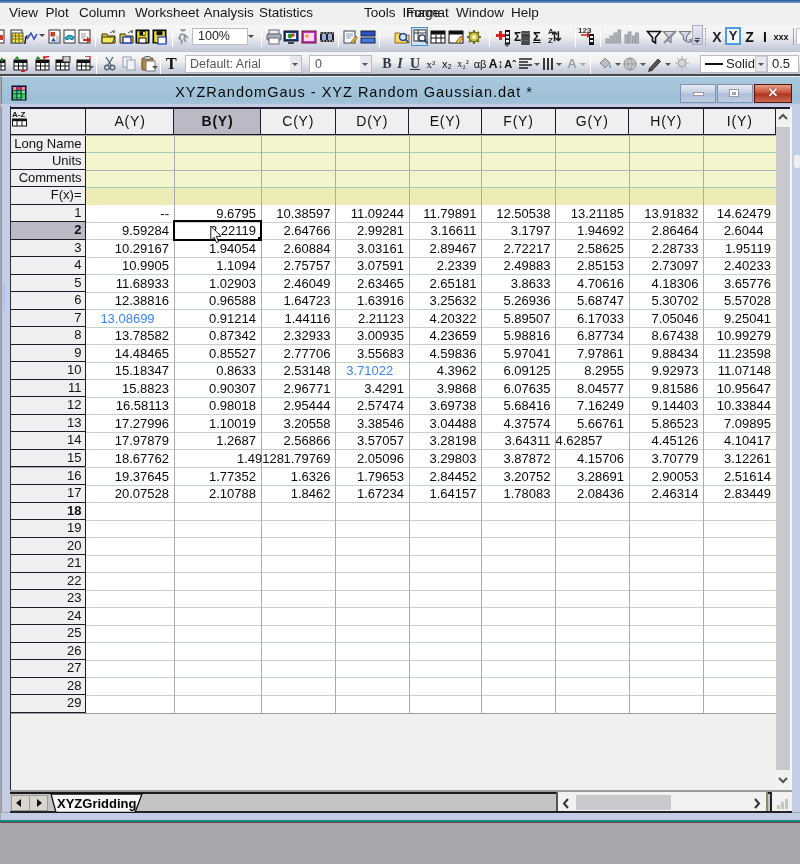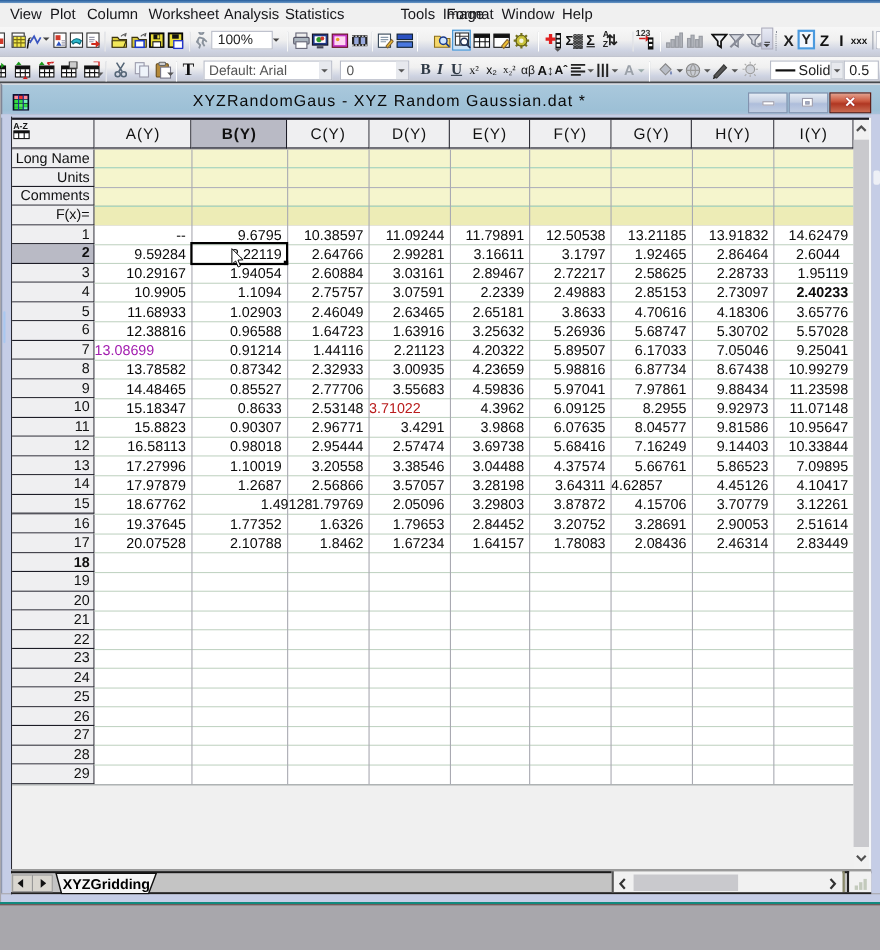--- a/index.html
+++ b/index.html
@@ -498,60 +498,60 @@
 <div style="position:absolute;left:481.5px;top:204.7px;width:69.0px;height:17.52px;line-height:17.52px;font-size:13px;color:#0a0a0a;text-align:right;">12.50538</div>
 <div style="position:absolute;left:555.5px;top:204.7px;width:68.5px;height:17.52px;line-height:17.52px;font-size:13px;color:#0a0a0a;text-align:right;">13.21185</div>
 <div style="position:absolute;left:629px;top:204.7px;width:69.5px;height:17.52px;line-height:17.52px;font-size:13px;color:#0a0a0a;text-align:right;">13.91832</div>
 <div style="position:absolute;left:703.5px;top:204.7px;width:67.5px;height:17.52px;line-height:17.52px;font-size:13px;color:#0a0a0a;text-align:right;">14.62479</div>
 <div style="position:absolute;left:86px;top:222.22px;width:83px;height:17.52px;line-height:17.52px;font-size:13px;color:#0a0a0a;text-align:right;">9.59284</div>
 <div style="position:absolute;left:174px;top:222.22px;width:82px;height:17.52px;line-height:17.52px;font-size:13px;color:#0a0a0a;text-align:right;">2.22119</div>
 <div style="position:absolute;left:261px;top:222.22px;width:69.5px;height:17.52px;line-height:17.52px;font-size:13px;color:#0a0a0a;text-align:right;">2.64766</div>
 <div style="position:absolute;left:335.5px;top:222.22px;width:68.5px;height:17.52px;line-height:17.52px;font-size:13px;color:#0a0a0a;text-align:right;">2.99281</div>
 <div style="position:absolute;left:409px;top:222.22px;width:67.5px;height:17.52px;line-height:17.52px;font-size:13px;color:#0a0a0a;text-align:right;">3.16611</div>
 <div style="position:absolute;left:481.5px;top:222.22px;width:69.0px;height:17.52px;line-height:17.52px;font-size:13px;color:#0a0a0a;text-align:right;">3.1797</div>
-<div style="position:absolute;left:555.5px;top:222.22px;width:68.5px;height:17.52px;line-height:17.52px;font-size:13px;color:#0a0a0a;text-align:right;">1.92465</div>
+<div style="position:absolute;left:555.5px;top:222.22px;width:68.5px;height:17.52px;line-height:17.52px;font-size:13px;color:#0a0a0a;text-align:right;">1.94692</div>
 <div style="position:absolute;left:629px;top:222.22px;width:69.5px;height:17.52px;line-height:17.52px;font-size:13px;color:#0a0a0a;text-align:right;">2.86464</div>
 <div style="position:absolute;left:696px;top:222.22px;width:67.5px;height:17.52px;line-height:17.52px;font-size:13px;color:#0a0a0a;text-align:right;">2.6044</div>
 <div style="position:absolute;left:86px;top:239.73999999999998px;width:83px;height:17.52px;line-height:17.52px;font-size:13px;color:#0a0a0a;text-align:right;">10.29167</div>
 <div style="position:absolute;left:174px;top:239.73999999999998px;width:82px;height:17.52px;line-height:17.52px;font-size:13px;color:#0a0a0a;text-align:right;">1.94054</div>
 <div style="position:absolute;left:261px;top:239.73999999999998px;width:69.5px;height:17.52px;line-height:17.52px;font-size:13px;color:#0a0a0a;text-align:right;">2.60884</div>
 <div style="position:absolute;left:335.5px;top:239.73999999999998px;width:68.5px;height:17.52px;line-height:17.52px;font-size:13px;color:#0a0a0a;text-align:right;">3.03161</div>
 <div style="position:absolute;left:409px;top:239.73999999999998px;width:67.5px;height:17.52px;line-height:17.52px;font-size:13px;color:#0a0a0a;text-align:right;">2.89467</div>
 <div style="position:absolute;left:481.5px;top:239.73999999999998px;width:69.0px;height:17.52px;line-height:17.52px;font-size:13px;color:#0a0a0a;text-align:right;">2.72217</div>
 <div style="position:absolute;left:555.5px;top:239.73999999999998px;width:68.5px;height:17.52px;line-height:17.52px;font-size:13px;color:#0a0a0a;text-align:right;">2.58625</div>
 <div style="position:absolute;left:629px;top:239.73999999999998px;width:69.5px;height:17.52px;line-height:17.52px;font-size:13px;color:#0a0a0a;text-align:right;">2.28733</div>
 <div style="position:absolute;left:703.5px;top:239.73999999999998px;width:67.5px;height:17.52px;line-height:17.52px;font-size:13px;color:#0a0a0a;text-align:right;">1.95119</div>
 <div style="position:absolute;left:86px;top:257.26px;width:83px;height:17.52px;line-height:17.52px;font-size:13px;color:#0a0a0a;text-align:right;">10.9905</div>
 <div style="position:absolute;left:174px;top:257.26px;width:82px;height:17.52px;line-height:17.52px;font-size:13px;color:#0a0a0a;text-align:right;">1.1094</div>
 <div style="position:absolute;left:261px;top:257.26px;width:69.5px;height:17.52px;line-height:17.52px;font-size:13px;color:#0a0a0a;text-align:right;">2.75757</div>
 <div style="position:absolute;left:335.5px;top:257.26px;width:68.5px;height:17.52px;line-height:17.52px;font-size:13px;color:#0a0a0a;text-align:right;">3.07591</div>
 <div style="position:absolute;left:409px;top:257.26px;width:67.5px;height:17.52px;line-height:17.52px;font-size:13px;color:#0a0a0a;text-align:right;">2.2339</div>
 <div style="position:absolute;left:481.5px;top:257.26px;width:69.0px;height:17.52px;line-height:17.52px;font-size:13px;color:#0a0a0a;text-align:right;">2.49883</div>
 <div style="position:absolute;left:555.5px;top:257.26px;width:68.5px;height:17.52px;line-height:17.52px;font-size:13px;color:#0a0a0a;text-align:right;">2.85153</div>
 <div style="position:absolute;left:629px;top:257.26px;width:69.5px;height:17.52px;line-height:17.52px;font-size:13px;color:#0a0a0a;text-align:right;">2.73097</div>
-<div style="position:absolute;left:703.5px;top:257.26px;width:67.5px;height:17.52px;line-height:17.52px;font-size:13px;color:#0a0a0a;text-align:right;font-weight:bold;">2.40233</div>
+<div style="position:absolute;left:703.5px;top:257.26px;width:67.5px;height:17.52px;line-height:17.52px;font-size:13px;color:#0a0a0a;text-align:right;">2.40233</div>
 <div style="position:absolute;left:86px;top:274.78px;width:83px;height:17.52px;line-height:17.52px;font-size:13px;color:#0a0a0a;text-align:right;">11.68933</div>
 <div style="position:absolute;left:174px;top:274.78px;width:82px;height:17.52px;line-height:17.52px;font-size:13px;color:#0a0a0a;text-align:right;">1.02903</div>
 <div style="position:absolute;left:261px;top:274.78px;width:69.5px;height:17.52px;line-height:17.52px;font-size:13px;color:#0a0a0a;text-align:right;">2.46049</div>
 <div style="position:absolute;left:335.5px;top:274.78px;width:68.5px;height:17.52px;line-height:17.52px;font-size:13px;color:#0a0a0a;text-align:right;">2.63465</div>
 <div style="position:absolute;left:409px;top:274.78px;width:67.5px;height:17.52px;line-height:17.52px;font-size:13px;color:#0a0a0a;text-align:right;">2.65181</div>
 <div style="position:absolute;left:481.5px;top:274.78px;width:69.0px;height:17.52px;line-height:17.52px;font-size:13px;color:#0a0a0a;text-align:right;">3.8633</div>
 <div style="position:absolute;left:555.5px;top:274.78px;width:68.5px;height:17.52px;line-height:17.52px;font-size:13px;color:#0a0a0a;text-align:right;">4.70616</div>
 <div style="position:absolute;left:629px;top:274.78px;width:69.5px;height:17.52px;line-height:17.52px;font-size:13px;color:#0a0a0a;text-align:right;">4.18306</div>
 <div style="position:absolute;left:703.5px;top:274.78px;width:67.5px;height:17.52px;line-height:17.52px;font-size:13px;color:#0a0a0a;text-align:right;">3.65776</div>
 <div style="position:absolute;left:86px;top:292.29999999999995px;width:83px;height:17.52px;line-height:17.52px;font-size:13px;color:#0a0a0a;text-align:right;">12.38816</div>
 <div style="position:absolute;left:174px;top:292.29999999999995px;width:82px;height:17.52px;line-height:17.52px;font-size:13px;color:#0a0a0a;text-align:right;">0.96588</div>
 <div style="position:absolute;left:261px;top:292.29999999999995px;width:69.5px;height:17.52px;line-height:17.52px;font-size:13px;color:#0a0a0a;text-align:right;">1.64723</div>
 <div style="position:absolute;left:335.5px;top:292.29999999999995px;width:68.5px;height:17.52px;line-height:17.52px;font-size:13px;color:#0a0a0a;text-align:right;">1.63916</div>
 <div style="position:absolute;left:409px;top:292.29999999999995px;width:67.5px;height:17.52px;line-height:17.52px;font-size:13px;color:#0a0a0a;text-align:right;">3.25632</div>
 <div style="position:absolute;left:481.5px;top:292.29999999999995px;width:69.0px;height:17.52px;line-height:17.52px;font-size:13px;color:#0a0a0a;text-align:right;">5.26936</div>
 <div style="position:absolute;left:555.5px;top:292.29999999999995px;width:68.5px;height:17.52px;line-height:17.52px;font-size:13px;color:#0a0a0a;text-align:right;">5.68747</div>
 <div style="position:absolute;left:629px;top:292.29999999999995px;width:69.5px;height:17.52px;line-height:17.52px;font-size:13px;color:#0a0a0a;text-align:right;">5.30702</div>
 <div style="position:absolute;left:703.5px;top:292.29999999999995px;width:67.5px;height:17.52px;line-height:17.52px;font-size:13px;color:#0a0a0a;text-align:right;">5.57028</div>
-<div style="position:absolute;left:86px;top:309.82px;width:83px;height:17.52px;line-height:17.52px;font-size:13px;color:#a21caf;text-align:left;">13.08699</div>
+<div style="position:absolute;left:86px;top:309.82px;width:83px;height:17.52px;line-height:17.52px;font-size:13px;color:#3b82f6;text-align:center;">13.08699</div>
 <div style="position:absolute;left:174px;top:309.82px;width:82px;height:17.52px;line-height:17.52px;font-size:13px;color:#0a0a0a;text-align:right;">0.91214</div>
 <div style="position:absolute;left:261px;top:309.82px;width:69.5px;height:17.52px;line-height:17.52px;font-size:13px;color:#0a0a0a;text-align:right;">1.44116</div>
 <div style="position:absolute;left:335.5px;top:309.82px;width:68.5px;height:17.52px;line-height:17.52px;font-size:13px;color:#0a0a0a;text-align:right;">2.21123</div>
 <div style="position:absolute;left:409px;top:309.82px;width:67.5px;height:17.52px;line-height:17.52px;font-size:13px;color:#0a0a0a;text-align:right;">4.20322</div>
 <div style="position:absolute;left:481.5px;top:309.82px;width:69.0px;height:17.52px;line-height:17.52px;font-size:13px;color:#0a0a0a;text-align:right;">5.89507</div>
 <div style="position:absolute;left:555.5px;top:309.82px;width:68.5px;height:17.52px;line-height:17.52px;font-size:13px;color:#0a0a0a;text-align:right;">6.17033</div>
 <div style="position:absolute;left:629px;top:309.82px;width:69.5px;height:17.52px;line-height:17.52px;font-size:13px;color:#0a0a0a;text-align:right;">7.05046</div>
 <div style="position:absolute;left:703.5px;top:309.82px;width:67.5px;height:17.52px;line-height:17.52px;font-size:13px;color:#0a0a0a;text-align:right;">9.25041</div>
 <div style="position:absolute;left:86px;top:327.34px;width:83px;height:17.52px;line-height:17.52px;font-size:13px;color:#0a0a0a;text-align:right;">13.78582</div>
 <div style="position:absolute;left:174px;top:327.34px;width:82px;height:17.52px;line-height:17.52px;font-size:13px;color:#0a0a0a;text-align:right;">0.87342</div>
@@ -567,21 +567,21 @@
 <div style="position:absolute;left:261px;top:344.86px;width:69.5px;height:17.52px;line-height:17.52px;font-size:13px;color:#0a0a0a;text-align:right;">2.77706</div>
 <div style="position:absolute;left:335.5px;top:344.86px;width:68.5px;height:17.52px;line-height:17.52px;font-size:13px;color:#0a0a0a;text-align:right;">3.55683</div>
 <div style="position:absolute;left:409px;top:344.86px;width:67.5px;height:17.52px;line-height:17.52px;font-size:13px;color:#0a0a0a;text-align:right;">4.59836</div>
 <div style="position:absolute;left:481.5px;top:344.86px;width:69.0px;height:17.52px;line-height:17.52px;font-size:13px;color:#0a0a0a;text-align:right;">5.97041</div>
 <div style="position:absolute;left:555.5px;top:344.86px;width:68.5px;height:17.52px;line-height:17.52px;font-size:13px;color:#0a0a0a;text-align:right;">7.97861</div>
 <div style="position:absolute;left:629px;top:344.86px;width:69.5px;height:17.52px;line-height:17.52px;font-size:13px;color:#0a0a0a;text-align:right;">9.88434</div>
 <div style="position:absolute;left:703.5px;top:344.86px;width:67.5px;height:17.52px;line-height:17.52px;font-size:13px;color:#0a0a0a;text-align:right;">11.23598</div>
 <div style="position:absolute;left:86px;top:362.38px;width:83px;height:17.52px;line-height:17.52px;font-size:13px;color:#0a0a0a;text-align:right;">15.18347</div>
 <div style="position:absolute;left:174px;top:362.38px;width:82px;height:17.52px;line-height:17.52px;font-size:13px;color:#0a0a0a;text-align:right;">0.8633</div>
 <div style="position:absolute;left:261px;top:362.38px;width:69.5px;height:17.52px;line-height:17.52px;font-size:13px;color:#0a0a0a;text-align:right;">2.53148</div>
-<div style="position:absolute;left:335.5px;top:362.38px;width:68.5px;height:34px;line-height:17.52px;font-size:13px;color:#b91c1c;text-align:left;">3.71022</div>
+<div style="position:absolute;left:335.5px;top:362.38px;width:68.5px;height:34px;line-height:17.52px;font-size:13px;color:#3b82f6;text-align:center;">3.71022</div>
 <div style="position:absolute;left:409px;top:362.38px;width:67.5px;height:17.52px;line-height:17.52px;font-size:13px;color:#0a0a0a;text-align:right;">4.3962</div>
 <div style="position:absolute;left:481.5px;top:362.38px;width:69.0px;height:17.52px;line-height:17.52px;font-size:13px;color:#0a0a0a;text-align:right;">6.09125</div>
 <div style="position:absolute;left:555.5px;top:362.38px;width:68.5px;height:17.52px;line-height:17.52px;font-size:13px;color:#0a0a0a;text-align:right;">8.2955</div>
 <div style="position:absolute;left:629px;top:362.38px;width:69.5px;height:17.52px;line-height:17.52px;font-size:13px;color:#0a0a0a;text-align:right;">9.92973</div>
 <div style="position:absolute;left:703.5px;top:362.38px;width:67.5px;height:17.52px;line-height:17.52px;font-size:13px;color:#0a0a0a;text-align:right;">11.07148</div>
 <div style="position:absolute;left:86px;top:379.9px;width:83px;height:17.52px;line-height:17.52px;font-size:13px;color:#0a0a0a;text-align:right;">15.8823</div>
 <div style="position:absolute;left:174px;top:379.9px;width:82px;height:17.52px;line-height:17.52px;font-size:13px;color:#0a0a0a;text-align:right;">0.90307</div>
 <div style="position:absolute;left:261px;top:379.9px;width:69.5px;height:17.52px;line-height:17.52px;font-size:13px;color:#0a0a0a;text-align:right;">2.96771</div>
 <div style="position:absolute;left:335.5px;top:379.9px;width:68.5px;height:17.52px;line-height:17.52px;font-size:13px;color:#0a0a0a;text-align:right;">3.4291</div>
 <div style="position:absolute;left:409px;top:379.9px;width:67.5px;height:17.52px;line-height:17.52px;font-size:13px;color:#0a0a0a;text-align:right;">3.9868</div>

